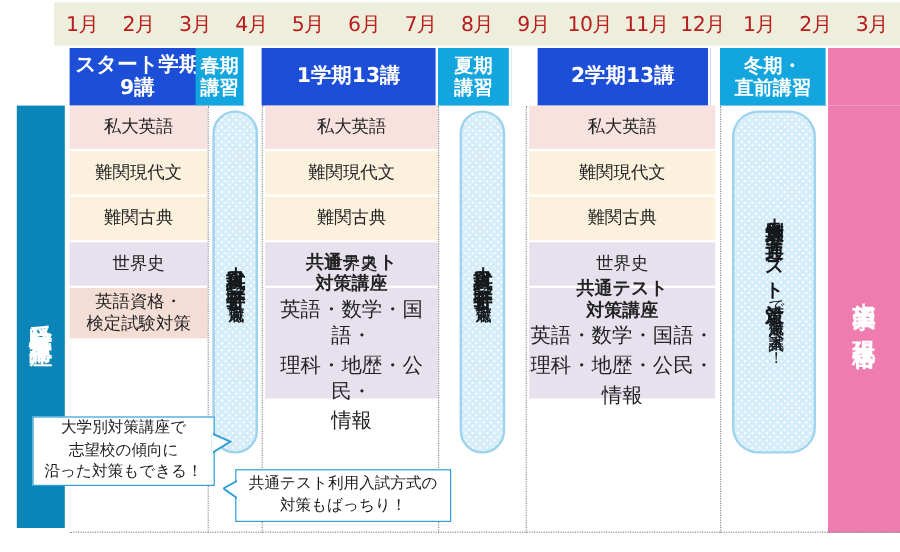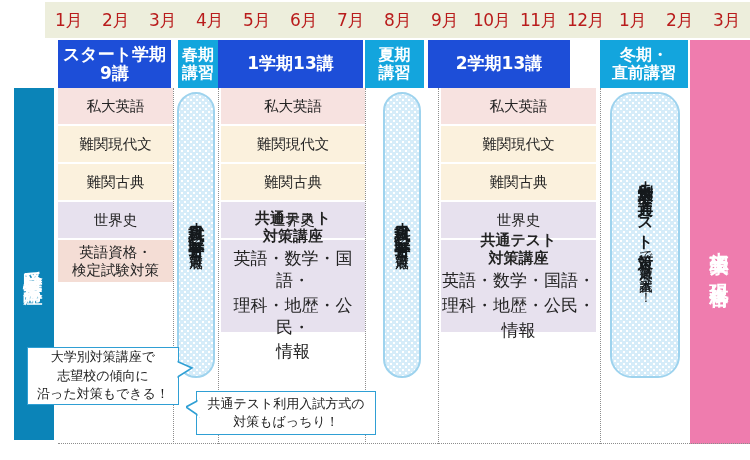--- a/index.html
+++ b/index.html
@@ -158,39 +158,39 @@
 
   <div class="term-band">
 
     <div class="term green" style="left:58px; width:115px;">
       <div>
         <div class="t-big">スタート学期</div>
         <div class="t-big">9講</div>
       </div>
     </div>
 
-    <div class="term blue" style="left:178px; width:42px;">
+    <div class="term blue" style="left:163px; width:42px;">
       <div>
         <div class="t-small">春期</div>
         <div class="t-small">講習</div>
       </div>
     </div>
 
     <div class="term green" style="left:218px; width:147px;">
       <div class="t-big">1学期13講</div>
     </div>
 
     <div class="term blue" style="left:365px; width:61px;">
       <div>
         <div class="t-small">夏期</div>
         <div class="t-small">講習</div>
       </div>
     </div>
 
-    <div class="term green" style="left:428px; width:144px;">
+    <div class="term green" style="left:448px; width:144px;">
       <div class="t-big">2学期13講</div>
     </div>
 
     <div class="term blue" style="left:600px; width:90px;">
       <div>
         <div class="t-small">冬期・</div>
         <div class="t-small">直前講習</div>
       </div>
     </div>
 

